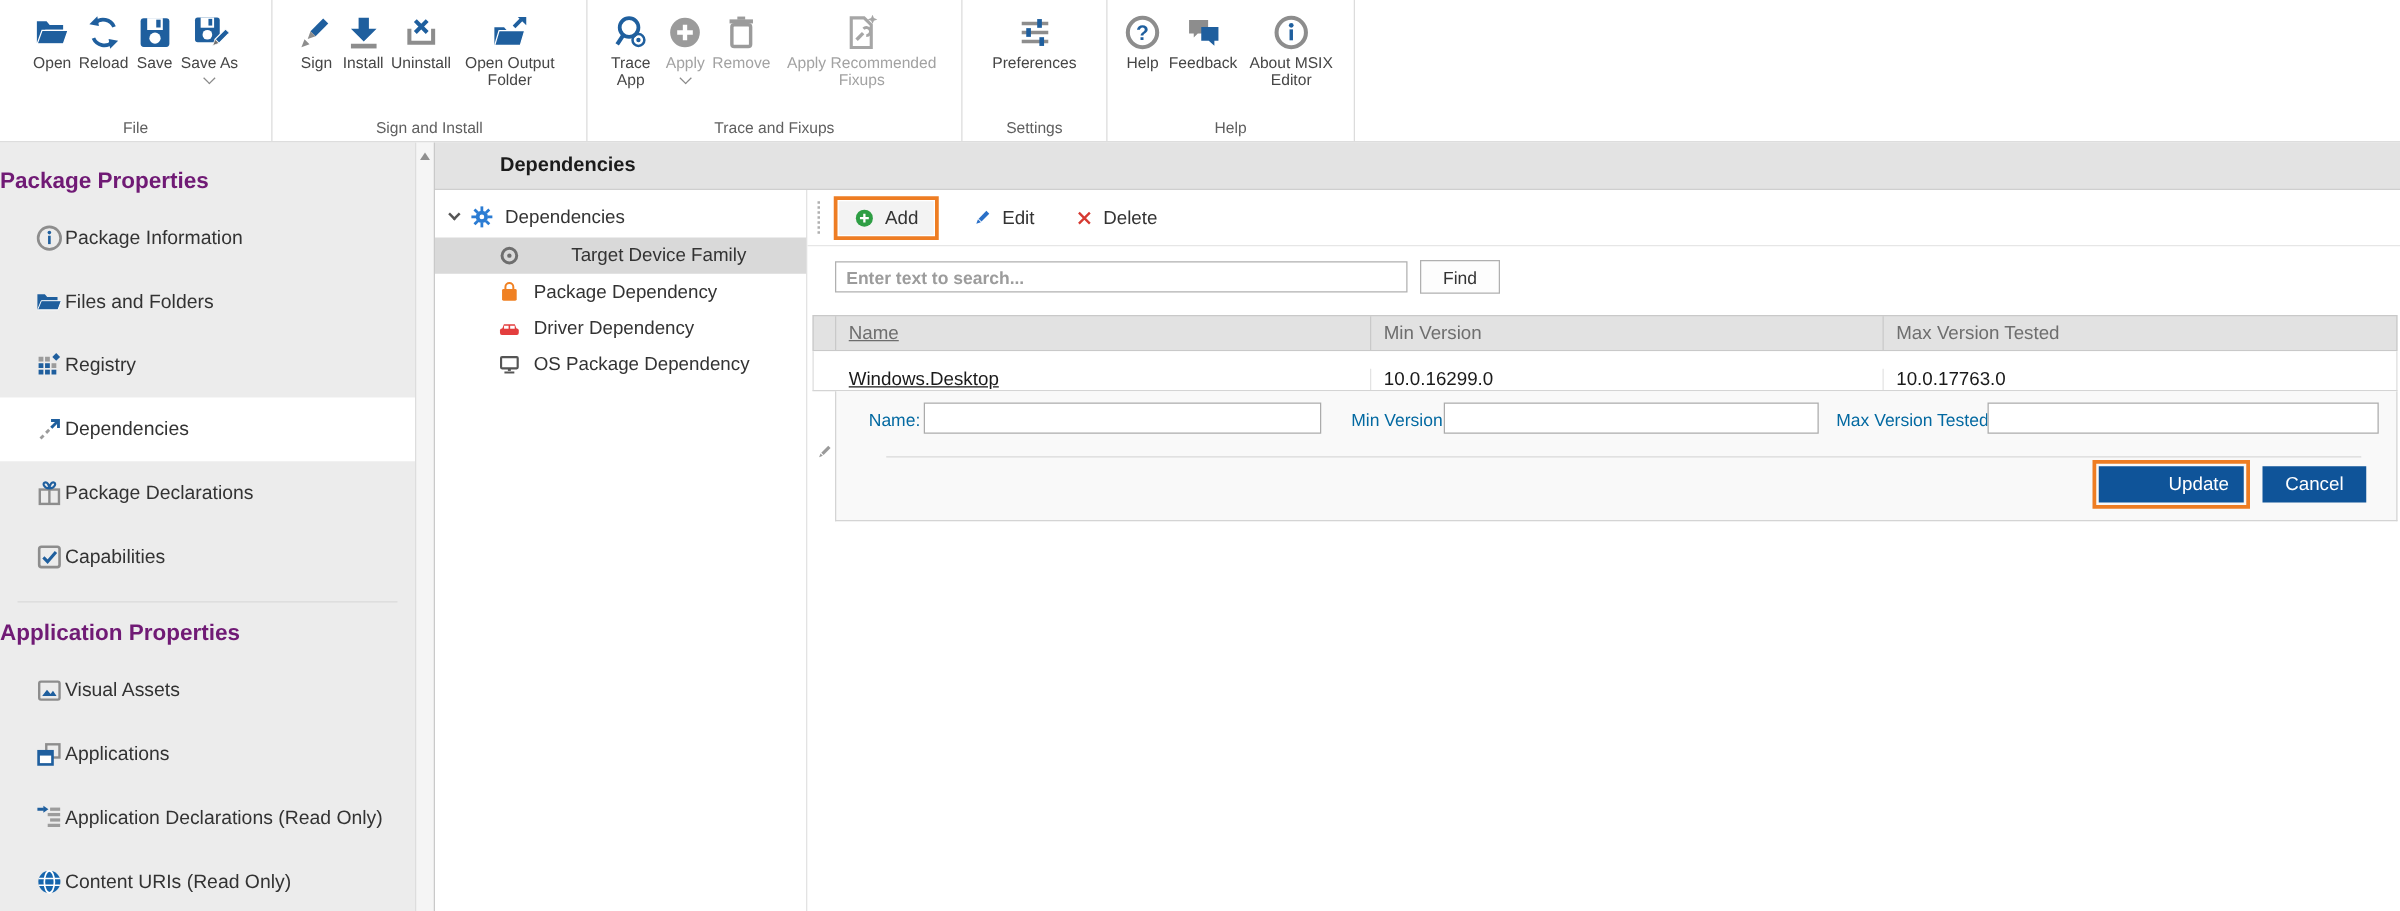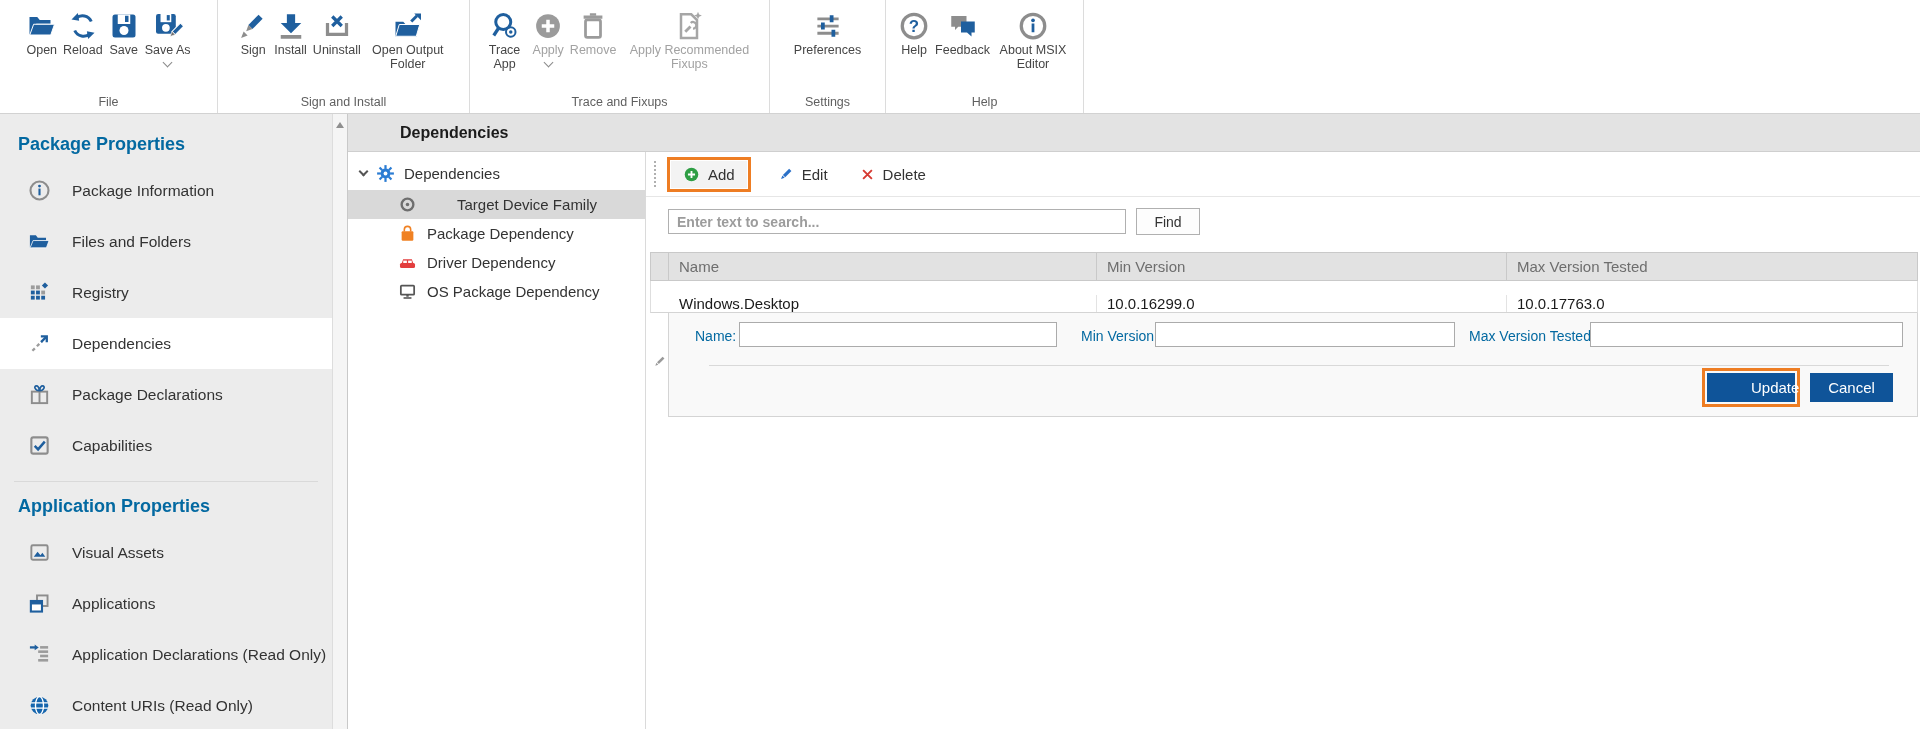--- a/index.html
+++ b/index.html
@@ -16,24 +16,24 @@
   .rlabel { font-size:12.5px; line-height:14px; color:#464646; text-align:center; }
   .rbtn.disabled .rlabel { color:#a2a2a2; }
   .rgroup-label { position:absolute; bottom:4px; left:0; right:0; text-align:center; font-size:12.5px; color:#5f5f5f; }
   .chev { width:7px; height:7px; border-right:1.6px solid #8a8a8a; border-bottom:1.6px solid #8a8a8a; transform:rotate(45deg); margin-top:2px; }
 
   
   .content { position:absolute; top:114px; left:0; right:0; bottom:0; display:flex; }
 
   
   .sidebar { width:332px; background:#ececec; flex:none; overflow:hidden; }
-  .side-h { font-size:18px; font-weight:bold; color:#0369a1; padding-left:18px; }
+  .side-h { font-size:18px; font-weight:bold; color:#701a75; }
   .side-h1 { margin:20px 0 10px 0; }
   .side-h2 { margin:14px 0 10px 0; }
-  .side-item { height:51px; display:flex; align-items:center; gap:21px; padding-left:27px; font-size:15.5px; color:#333; cursor:pointer; }
+  .side-item { height:51px; display:flex; align-items:center; gap:1px; padding-left:27px; font-size:15.5px; color:#333; cursor:pointer; }
   .side-item.selected { background:#fff; }
   .side-icon { width:24px; height:24px; display:flex; align-items:center; justify-content:center; flex:none; }
   .side-div { border-top:1px solid #d9d9d9; margin:10px 14px 0 14px; }
 
   
   .sidescroll { width:16px; background:#f5f5f5; border-left:1px solid #ddd; border-right:1px solid #c9c9c9; flex:none; position:relative; }
   .sarrow { position:absolute; top:8px; left:3px; width:0; height:0; border-left:4.5px solid transparent; border-right:4.5px solid transparent; border-bottom:6px solid #8f8f8f; }
 
   
   .main { flex:1; display:flex; flex-direction:column; min-width:0; }
@@ -61,34 +61,34 @@
   .search-input { width:458px; height:25px; border:1px solid #b0b0b0; padding:0 8px; font-size:14px; color:#333; font-family:inherit;font-weight:bold; }
   .search-input::placeholder { color:#9c9c9c; }
   .find-btn { margin-left:10px; width:64px; height:27px; border:1px solid #b0b0b0; background:#fdfdfd; font-size:14px; color:#333; font-family:inherit; cursor:pointer; }
 
   .dtable { position:absolute; top:100px; left:4px; right:2px; }
   .thead { display:flex; height:29px; background:#e2e2e2; border-top:1px solid #c9c9c9; border-bottom:1px solid #c9c9c9; color:#6e6e6e; font-size:15px; }
   .trow { display:flex; height:32px; background:#fff; border-bottom:1px solid #d4d4d4; font-size:15px; color:#1a1a1a;align-items:flex-end; }
   .cell { display:flex; align-items:center; padding-left:10px; }
   .c-ind { width:18px; padding:0; border-right:1px solid #c9c9c9; }
   .trow .c-ind { border-right:1px solid #dedede; }
-  .c-name { width:428px; border-right:1px solid #c9c9c9; }
+  .c-name { width:428px; border-right:1px solid #c9c9c9;text-decoration:underline; }
   .c-min { width:410px; border-right:1px solid #c9c9c9; }
   .trow .c-name, .trow .c-min { border-right:1px solid #e3e3e3; }
   .c-max { flex:1; }
   .thead { border-left:1px solid #c9c9c9; border-right:1px solid #c9c9c9; }
   .trow { border-left:1px solid #dedede; border-right:1px solid #dedede; }
 
   .card { position:absolute; top:161px; left:22px; right:2px; height:104px; background:#f9f9f9; border:1px solid #d4d4d4; border-top:none; }
   .f-label { position:absolute; top:15px; font-size:14px; color:#0369a1; }
   .f-input { position:absolute; top:9px; height:25px; border:1px solid #ababab; background:#fff; padding:0 6px; font-size:14px; font-family:inherit; }
   .card-div { position:absolute; top:52px; left:40px; right:28px; border-top:1px solid #d9d9d9; }
   .update-wrap { position:absolute; top:55px; right:117px; border:3px solid #ee7d23; padding:2px; }
   .btn-blue { background:#0f5499; color:#fff; border:none; font-size:15px; height:29px; font-family:inherit; cursor:pointer; }
-  .btn-update { width:88px;padding-left:44px; }
+  .btn-update { width:116px;padding-left:44px; }
   .btn-cancel { position:absolute; top:60px; right:24px; width:83px; }
   .pencil-ind { position:absolute; top:202px; left:6px; }
 </style>
 </head>
 <body>
 
 <div class="app">
 
   <div class="ribbon">
 

